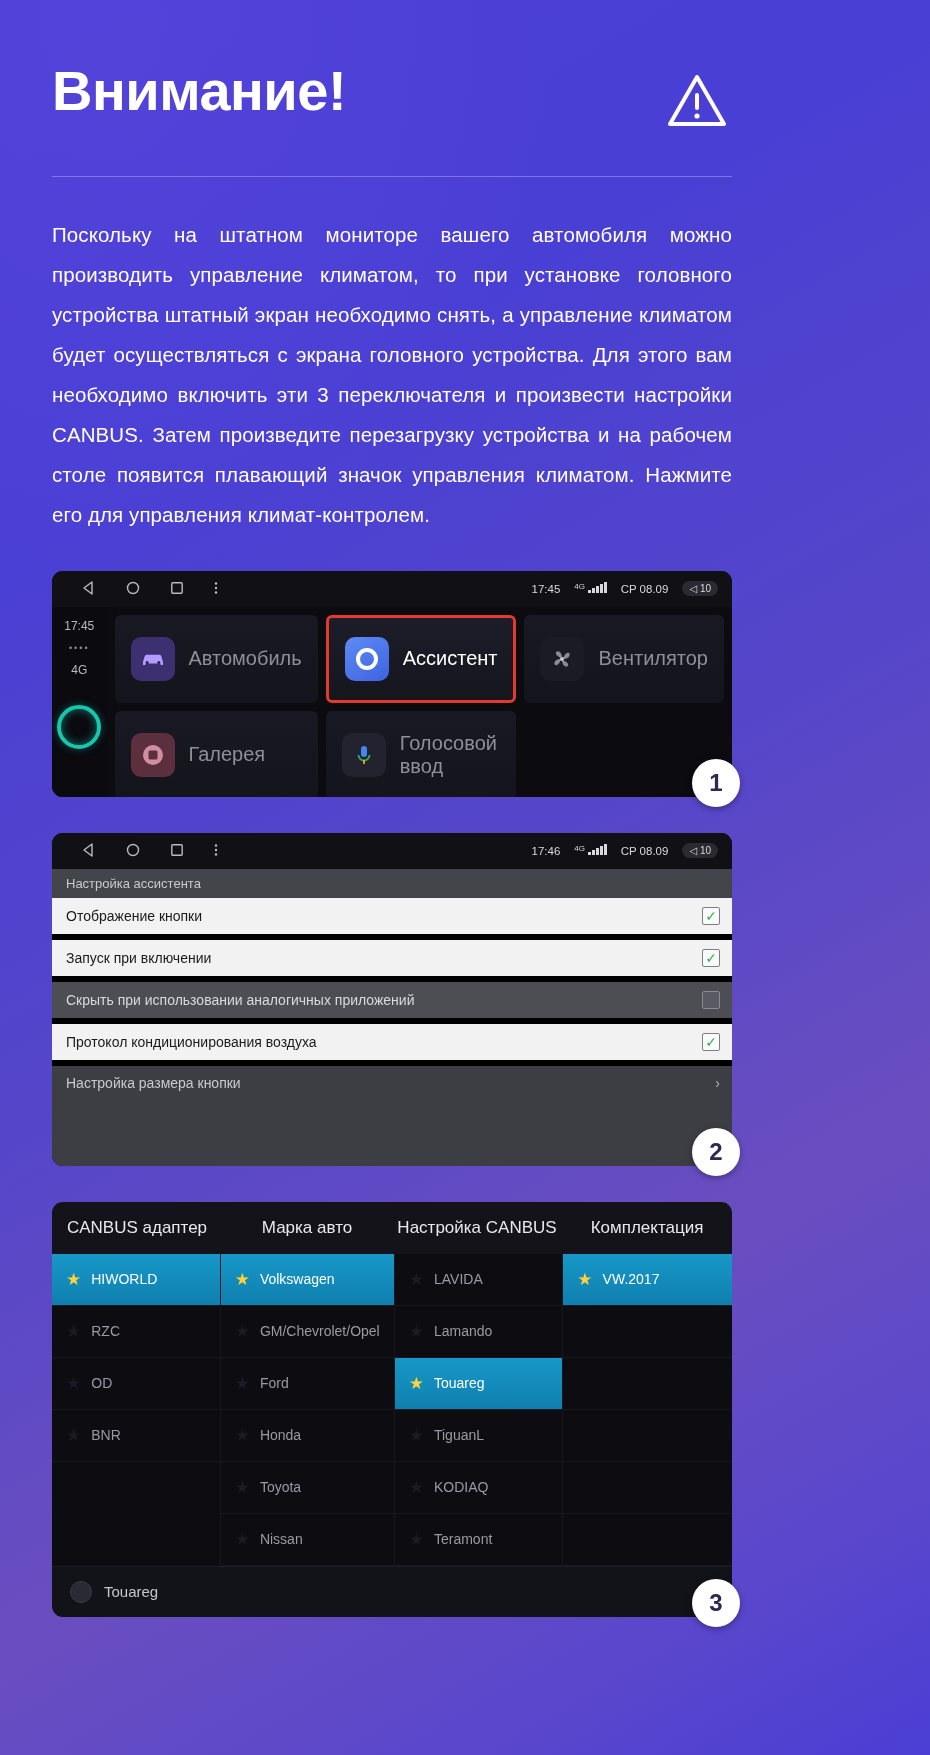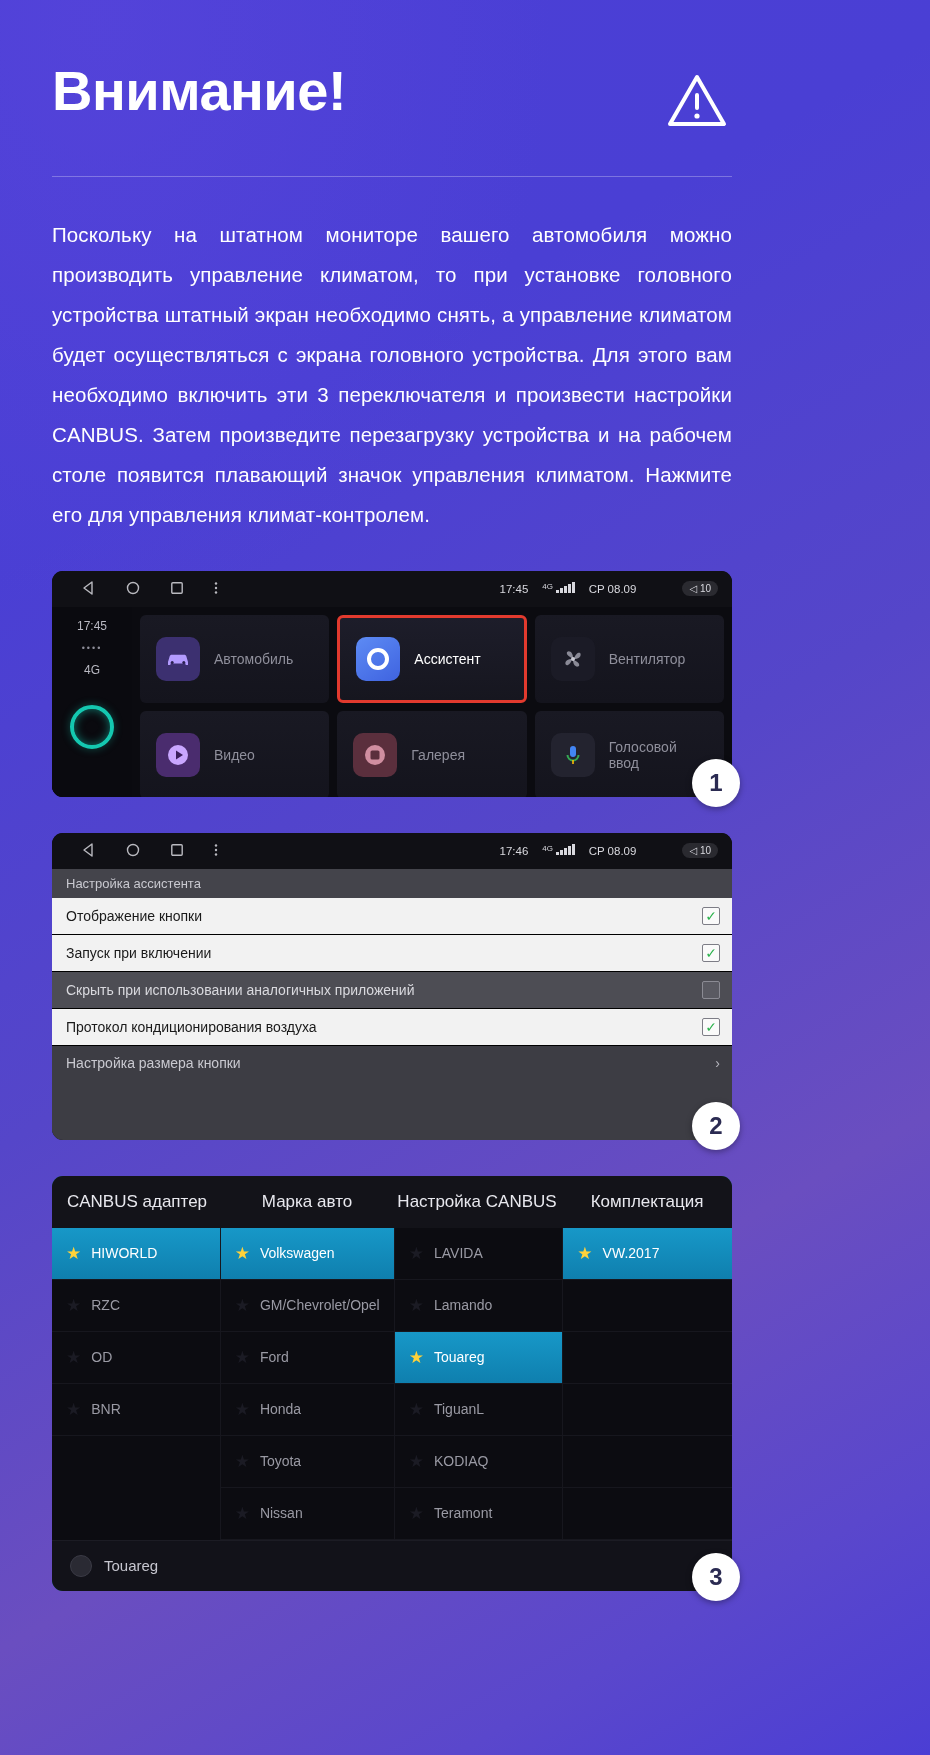--- a/index.html
+++ b/index.html
@@ -107,21 +107,20 @@
   .signal-bars i:nth-child(3){height:7px}
   .signal-bars i:nth-child(4){height:9px}
   .signal-bars i:nth-child(5){height:11px}
   .net-label { font-size: 8px; vertical-align: top; }
   .vol-pill {
     background: #2a2a30;
     border-radius: 9px;
     padding: 2px 7px;
     font-size: 10px;
     color: #d8d8de;
-    margin-left: 32px;
   }
 
   
   .launcher { display: flex; height: 190px; background: #0b0b10; }
   .launcher-side {
     width: 80px;
     background: #0a0a0f;
     color: #b9b9c2;
     font-size: 12px;
     padding-top: 12px;
@@ -147,21 +146,21 @@
     padding: 8px;
   }
   .tile {
     background: linear-gradient(180deg, #191923, #14141d);
     border-radius: 6px;
     display: flex;
     align-items: center;
     gap: 14px;
     padding: 16px 16px;
     color: #8f8f9b;
-    font-size: 14px;
+    font-size: 20px;
     position: relative;
   }
   .tile.selected {
     border: 3px solid #e23a2e;
     background: linear-gradient(180deg, #1d1d2a, #16161f);
     color: #ffffff;
   }
   .tile-ico {
     width: 44px; height: 44px;
     border-radius: 10px;
@@ -173,34 +172,34 @@
   .ico-fan { background: #1b1b26; }
   .ico-video { background: #4a2c6e; }
   .ico-gallery { background: #5b2f3d; }
   .ico-voice { background: #23232f; }
   .ring-white {
     width: 22px; height: 22px; border-radius: 50%;
     border: 4px solid #ffffff;
   }
 
   
-  .settings { background: #3d3d44; padding-bottom: 8px; }
+  .settings { background: #3d3d44; padding-bottom: 14px; }
   .settings-title {
     background: #44444b;
     color: #c9c9d0;
     font-size: 13px;
     padding: 7px 14px;
   }
   .srow {
     display: flex;
     align-items: center;
     justify-content: space-between;
     padding: 9px 12px 9px 14px;
     font-size: 14px;
-    border-bottom: 1px solid #000000;
+    border-bottom: 6px solid #000000;
   }
   .srow.light { background: #f2f2f2; color: #1a1a1a; }
   .srow.dark { background: #4d4d54; color: #d9d9de; }
   .srow.plain { background: #3d3d44; color: #c9c9d0; border-bottom: none; }
   .cbox {
     width: 18px; height: 18px;
     border: 1px solid #7d7d86;
     background: #fafafa;
     border-radius: 2px;
     display: flex; align-items: center; justify-content: center;
@@ -364,29 +363,20 @@
                   <path d="M13.8 13 C18 13 21 11 20.6 8.2 C20.2 5.6 16 6.2 13.8 13 Z"></path>
                   <path d="M13 13.8 C13 18 15 21 17.8 20.6 C20.4 20.2 19.8 16 13 13.8 Z"></path>
                   <path d="M12.2 13 C8 13 5 15 5.4 17.8 C5.8 20.4 10 19.8 12.2 13 Z"></path>
                 </g>
                 <circle cx="13" cy="13" r="2" fill="#c9c9d2"></circle>
               </svg>
             </span>
             <span>Вентилятор</span>
           </div>
 
-          <div class="tile">
-            <span class="tile-ico ico-video">
-              <svg width="24" height="24" viewBox="0 0 24 24">
-                  <circle cx="12" cy="12" r="10" fill="#c9a6ff"></circle>
-                  <path d="M10 7.5 L17 12 L10 16.5 Z" fill="#3a1f5c"></path>
-                </svg>
-            </span>
-            <span>Видео</span>
-          </div>
 
           <div class="tile">
             <span class="tile-ico ico-gallery">
               <svg width="24" height="24" viewBox="0 0 24 24">
                   <circle cx="12" cy="12" r="10" fill="#d08ea0"></circle>
                   <rect x="7.5" y="7.5" width="9" height="9" rx="1.6" fill="#5b2f3d"></rect>
                 </svg>
             </span>
             <span>Галерея</span>
           </div>

